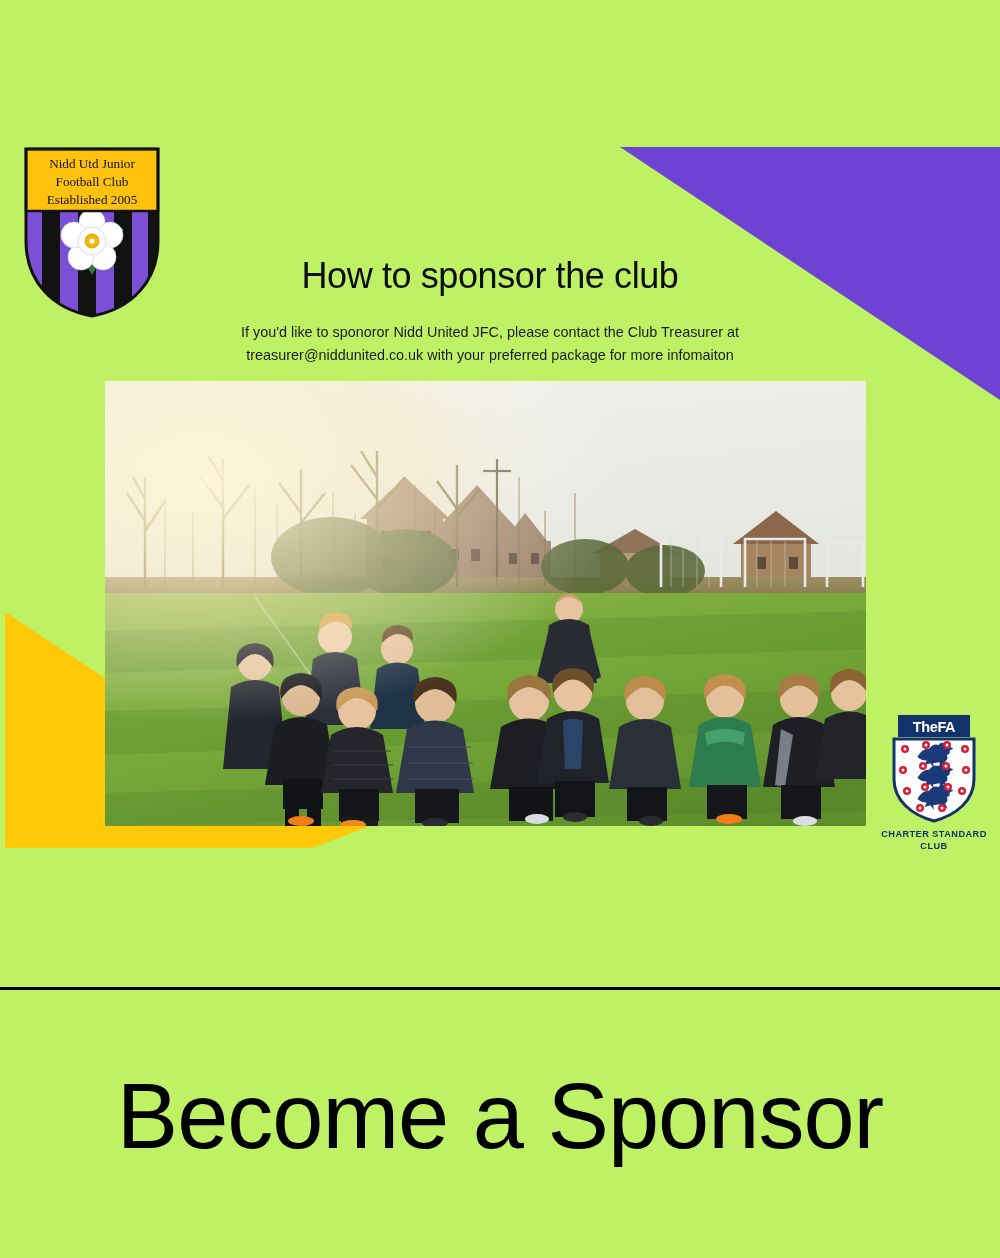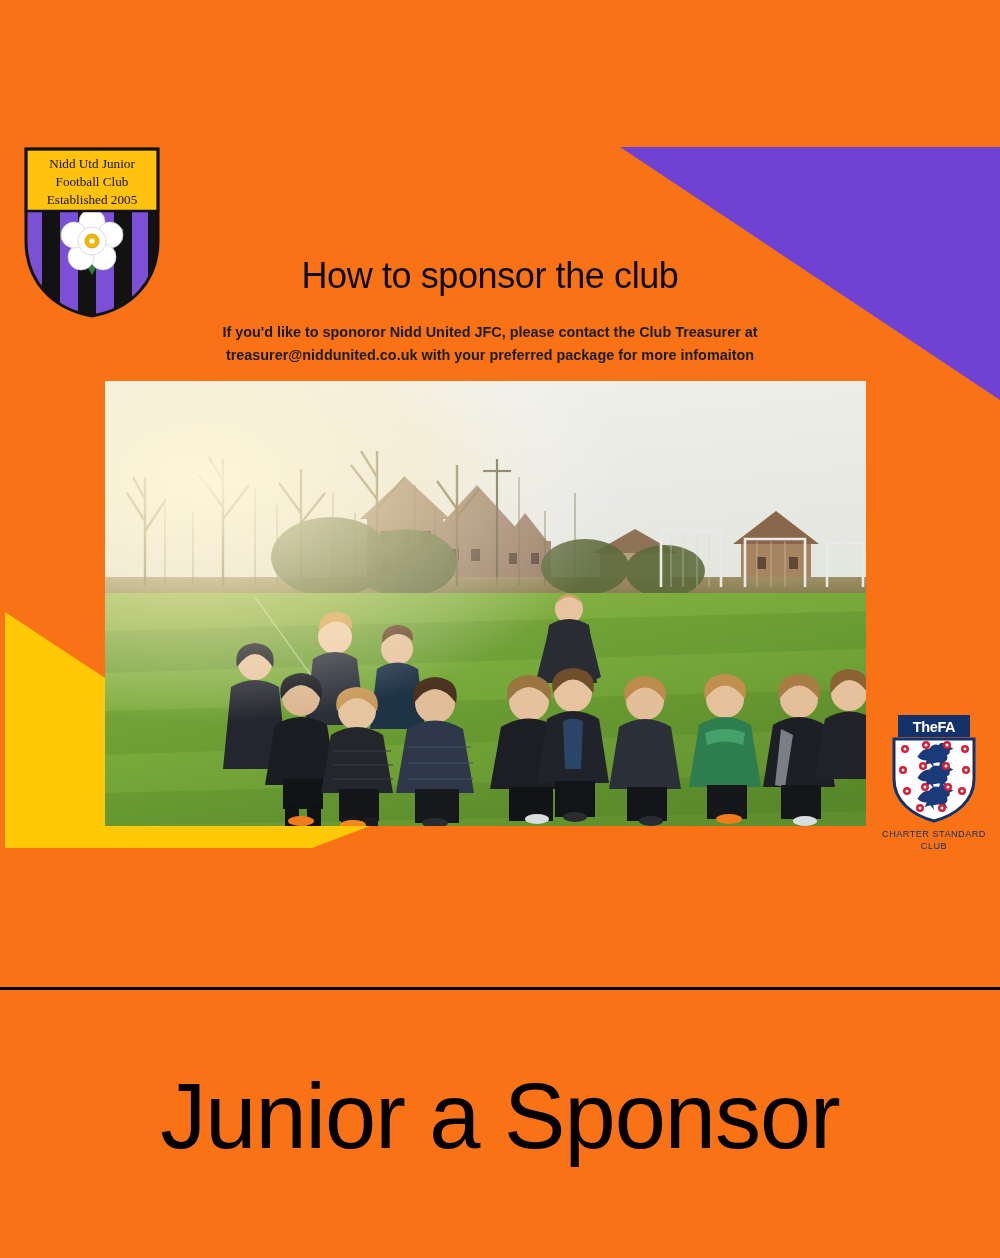--- a/index.html
+++ b/index.html
@@ -10,21 +10,21 @@
   }
   body {
     font-family: "Liberation Sans", sans-serif;
     -webkit-font-smoothing: antialiased;
   }
 
   #page {
     position: relative;
     width: 1000px;
     height: 1258px;
-    background: #f97316;
+    background: #bef264;
     overflow: hidden;
   }
 
   
   .shape-layer {
     position: absolute;
     inset: 0;
     pointer-events: none;
   }
   .shape-layer svg { display: block; width: 1000px; height: 1258px; }
@@ -52,21 +52,21 @@
     color: #0d0d0d;
     line-height: 1.12;
   }
   .body-copy {
     position: absolute;
     left: 210px;
     top: 307px;
     width: 560px;
     text-align: center;
     font-size: 14.4px;
-    font-weight: 700;
+    font-weight: 400;
     color: #1c1c1c;
     line-height: 22.5px;
   }
 
   
   .photo {
     position: absolute;
     left: 105px;
     top: 381px;
     width: 761px;
@@ -83,21 +83,21 @@
     top: 700px;
     width: 108px;
     height: 148px;
     text-align: center;
   }
   .fa-logo .mark { width: 108px; height: 112px; margin-top: 13px; }
   .fa-logo .mark svg { display: block; width: 100%; height: 100%; }
   .fa-logo .fa-caption {
     margin-top: 3px;
     font-size: 9.2px;
-    font-weight: 400;
+    font-weight: 700;
     letter-spacing: 0.45px;
     line-height: 12px;
     color: #13326b;
   }
 
   
   .divider {
     position: absolute;
     left: 0;
     top: 987px;
@@ -500,15 +500,15 @@
       </svg>
     </div>
     <div class="fa-caption">
       <div>CHARTER STANDARD</div>
       <div>CLUB</div>
     </div>
   </div>
 
   <div class="divider"></div>
 
-  <div class="bottom-title">Junior a Sponsor</div>
+  <div class="bottom-title">Become a Sponsor</div>
 
 </div>
 
 </body></html>

